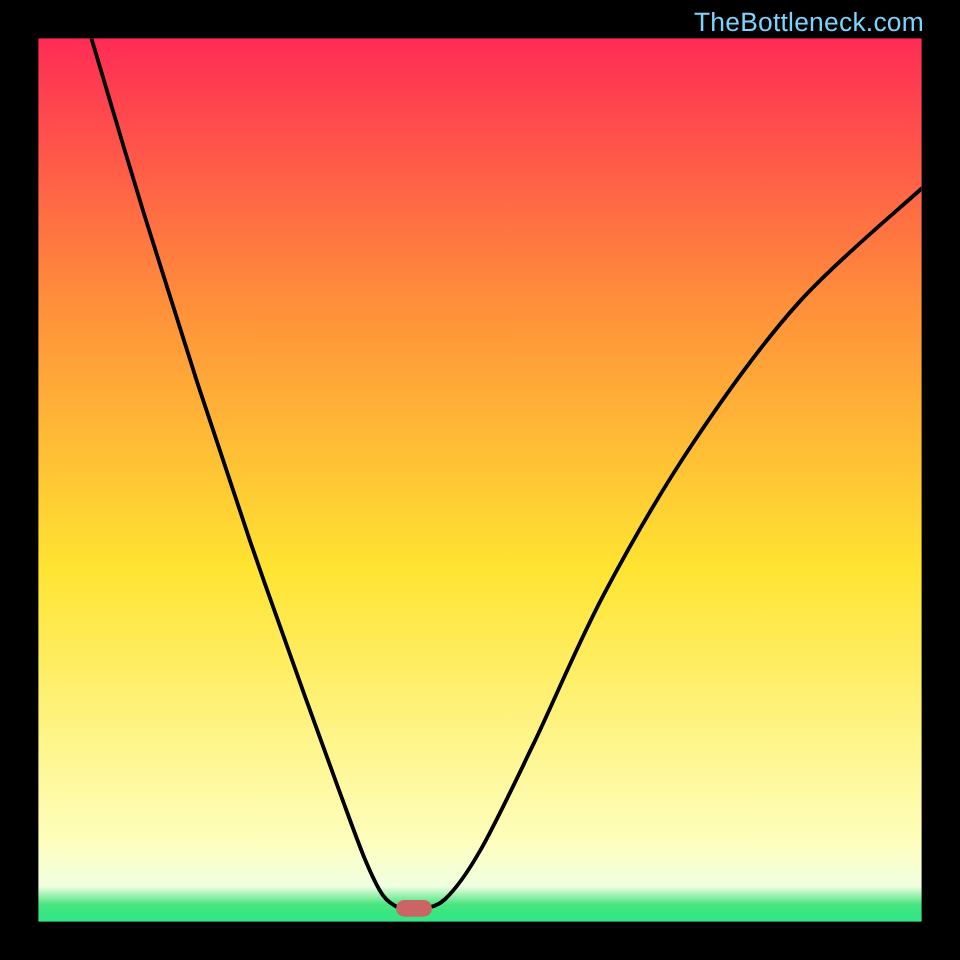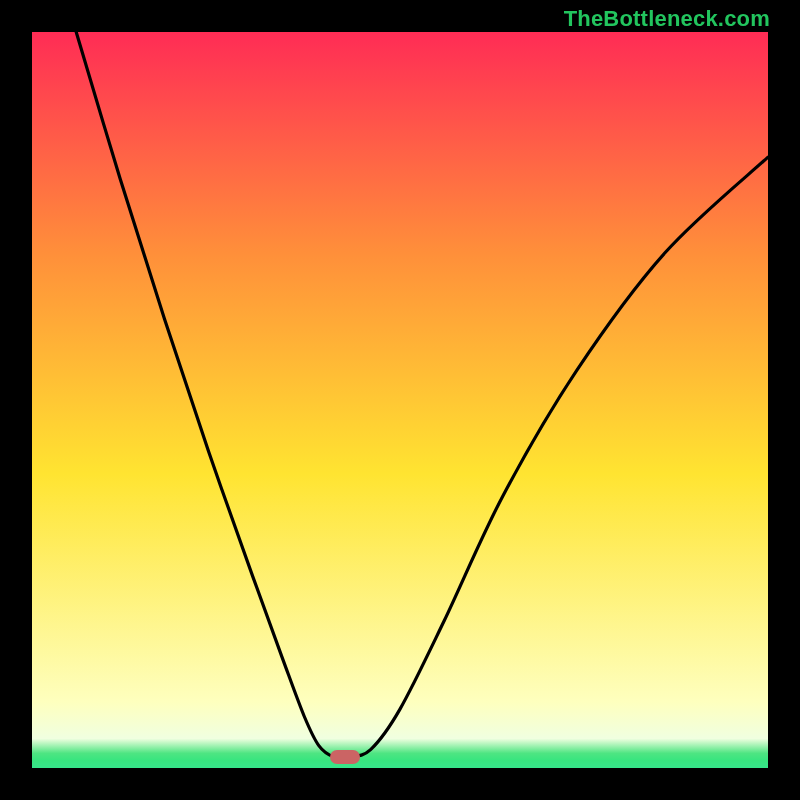--- a/index.html
+++ b/index.html
@@ -32,23 +32,23 @@
       #feffbe 9%,
       #ffe431 40%,
       #ff8f3a 70%,
       #ff2c55 100%
     );
   }
   .watermark {
     position: absolute;
     top: 6px;
     right: 30px;
-    color: #22c55e;
+    color: #7dd3fc;
     font-size: 22px;
-    font-weight: 700;
+    font-weight: 400;
     letter-spacing: 0.2px;
   }
   .curve {
     position: absolute;
     left: 0;
     top: 0;
     width: 736px;
     height: 736px;
   }
   .marker {

